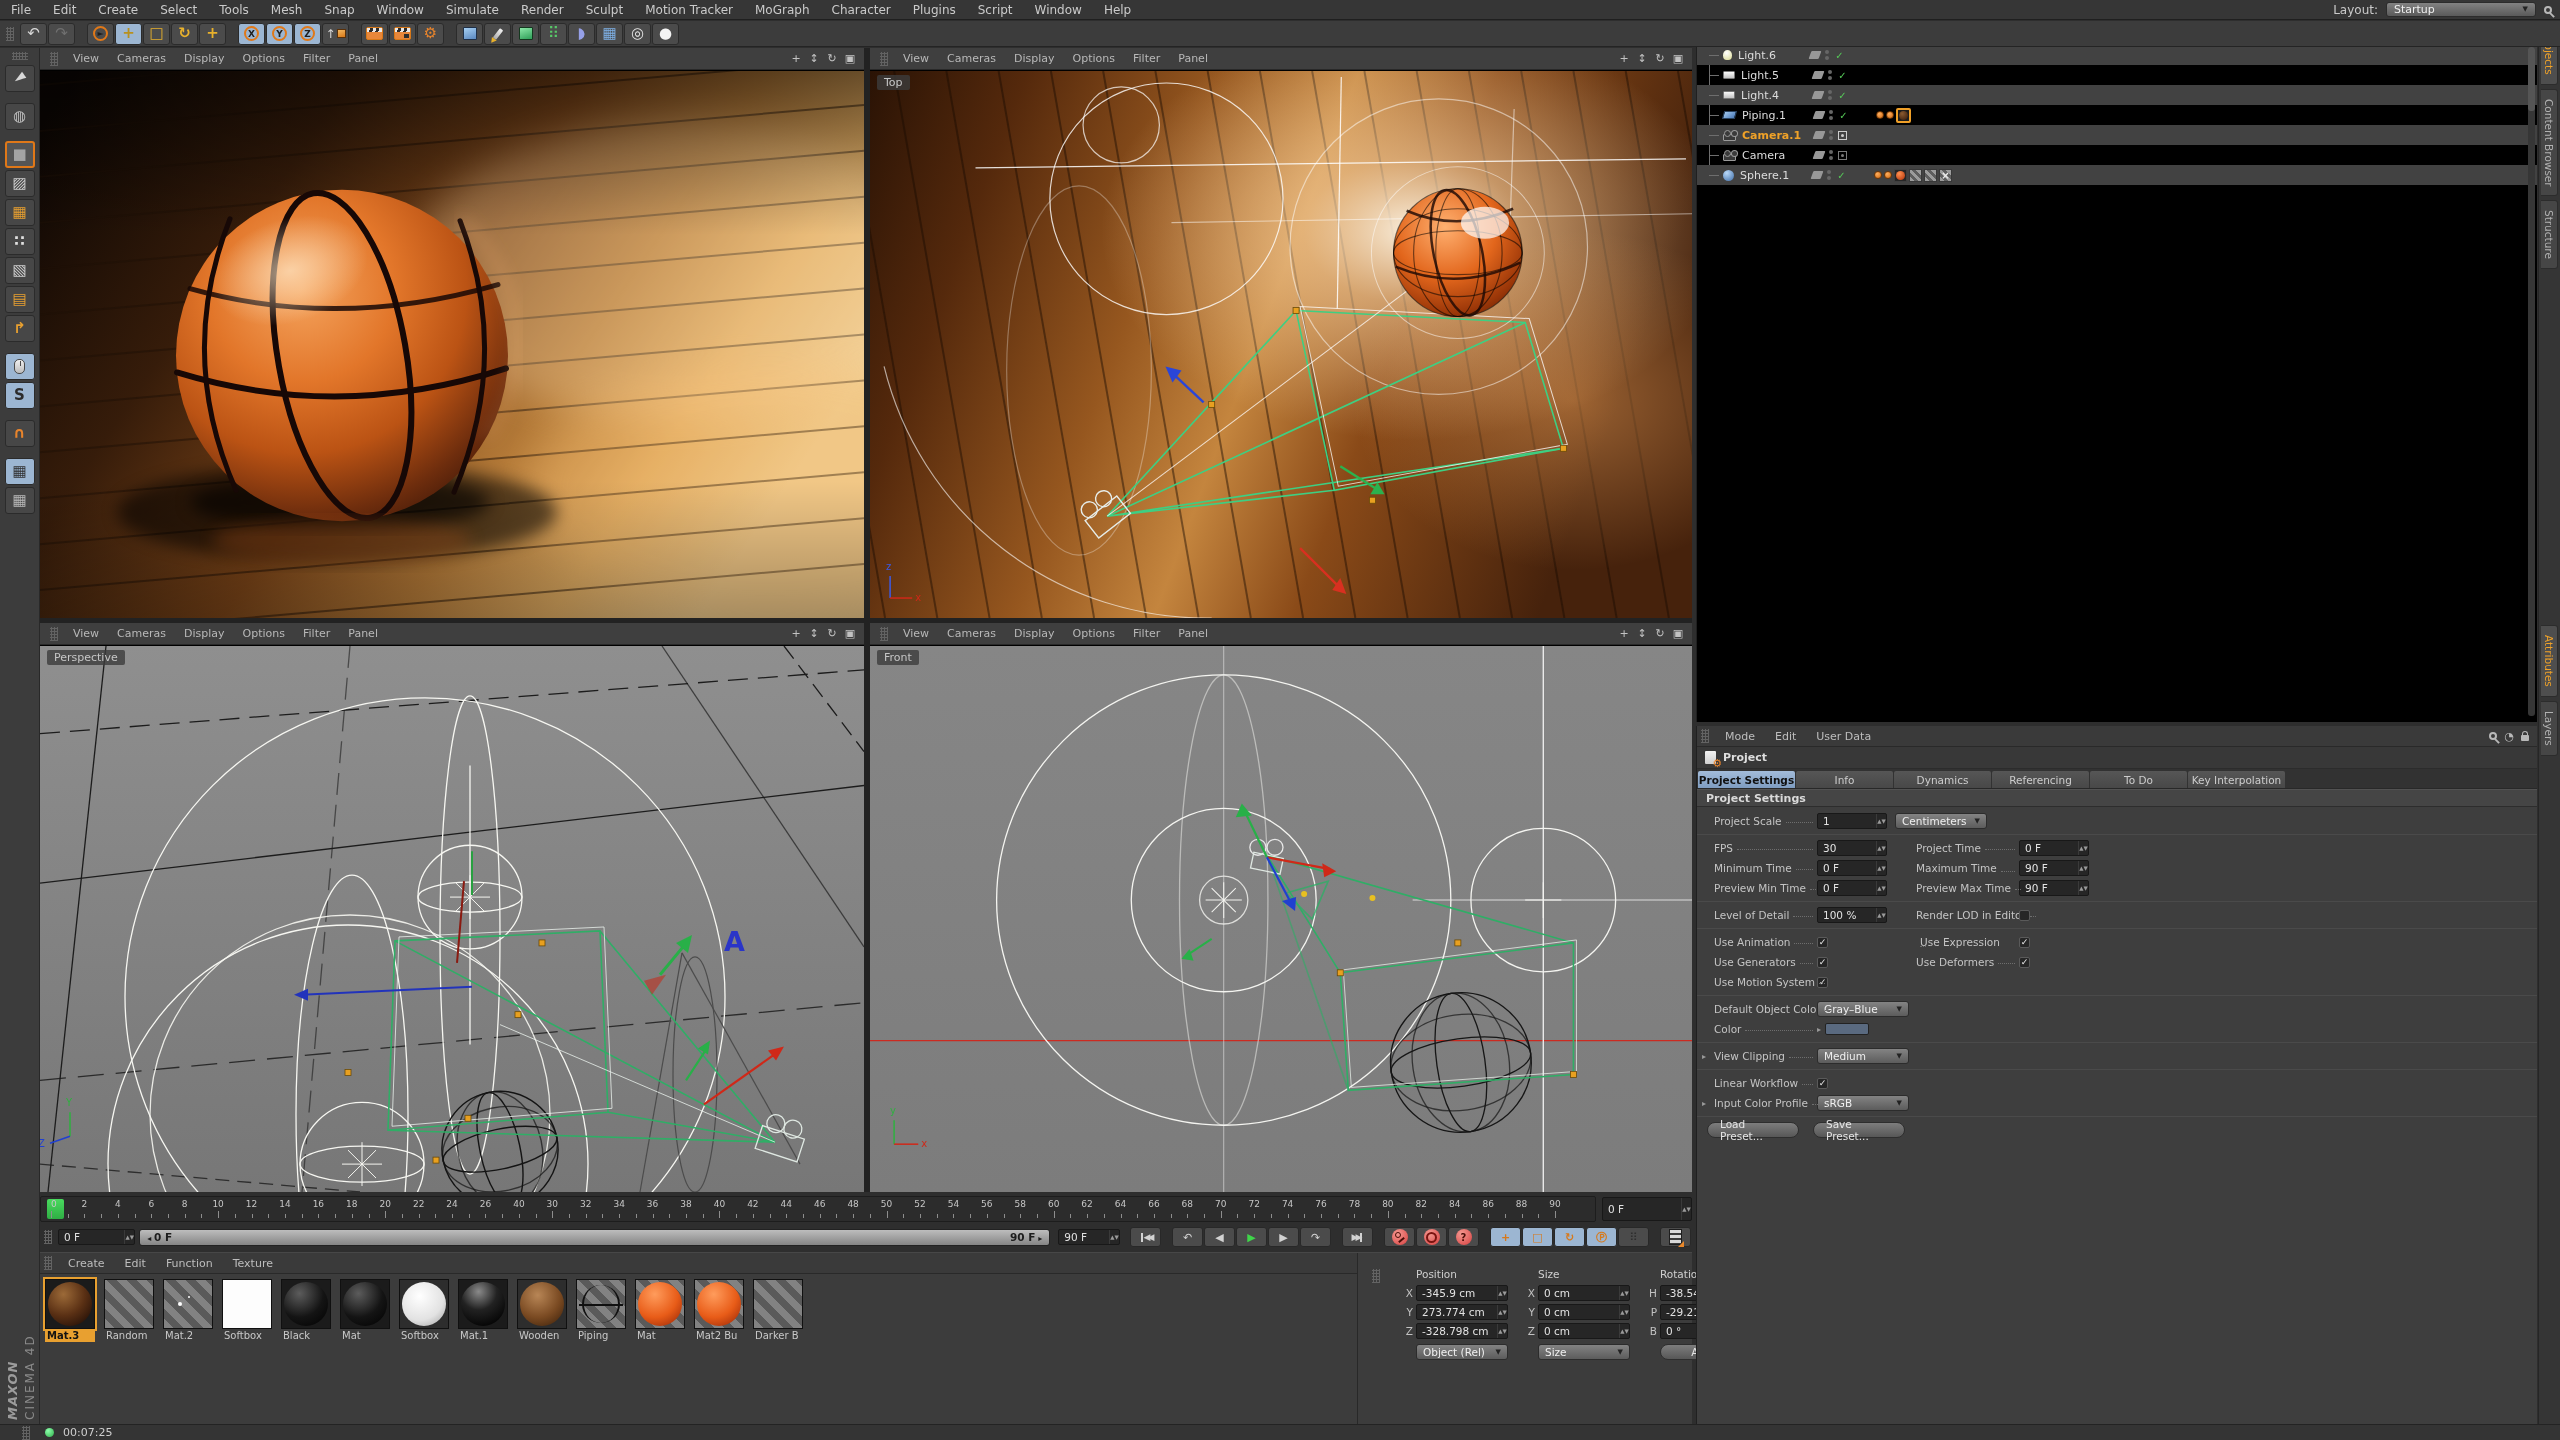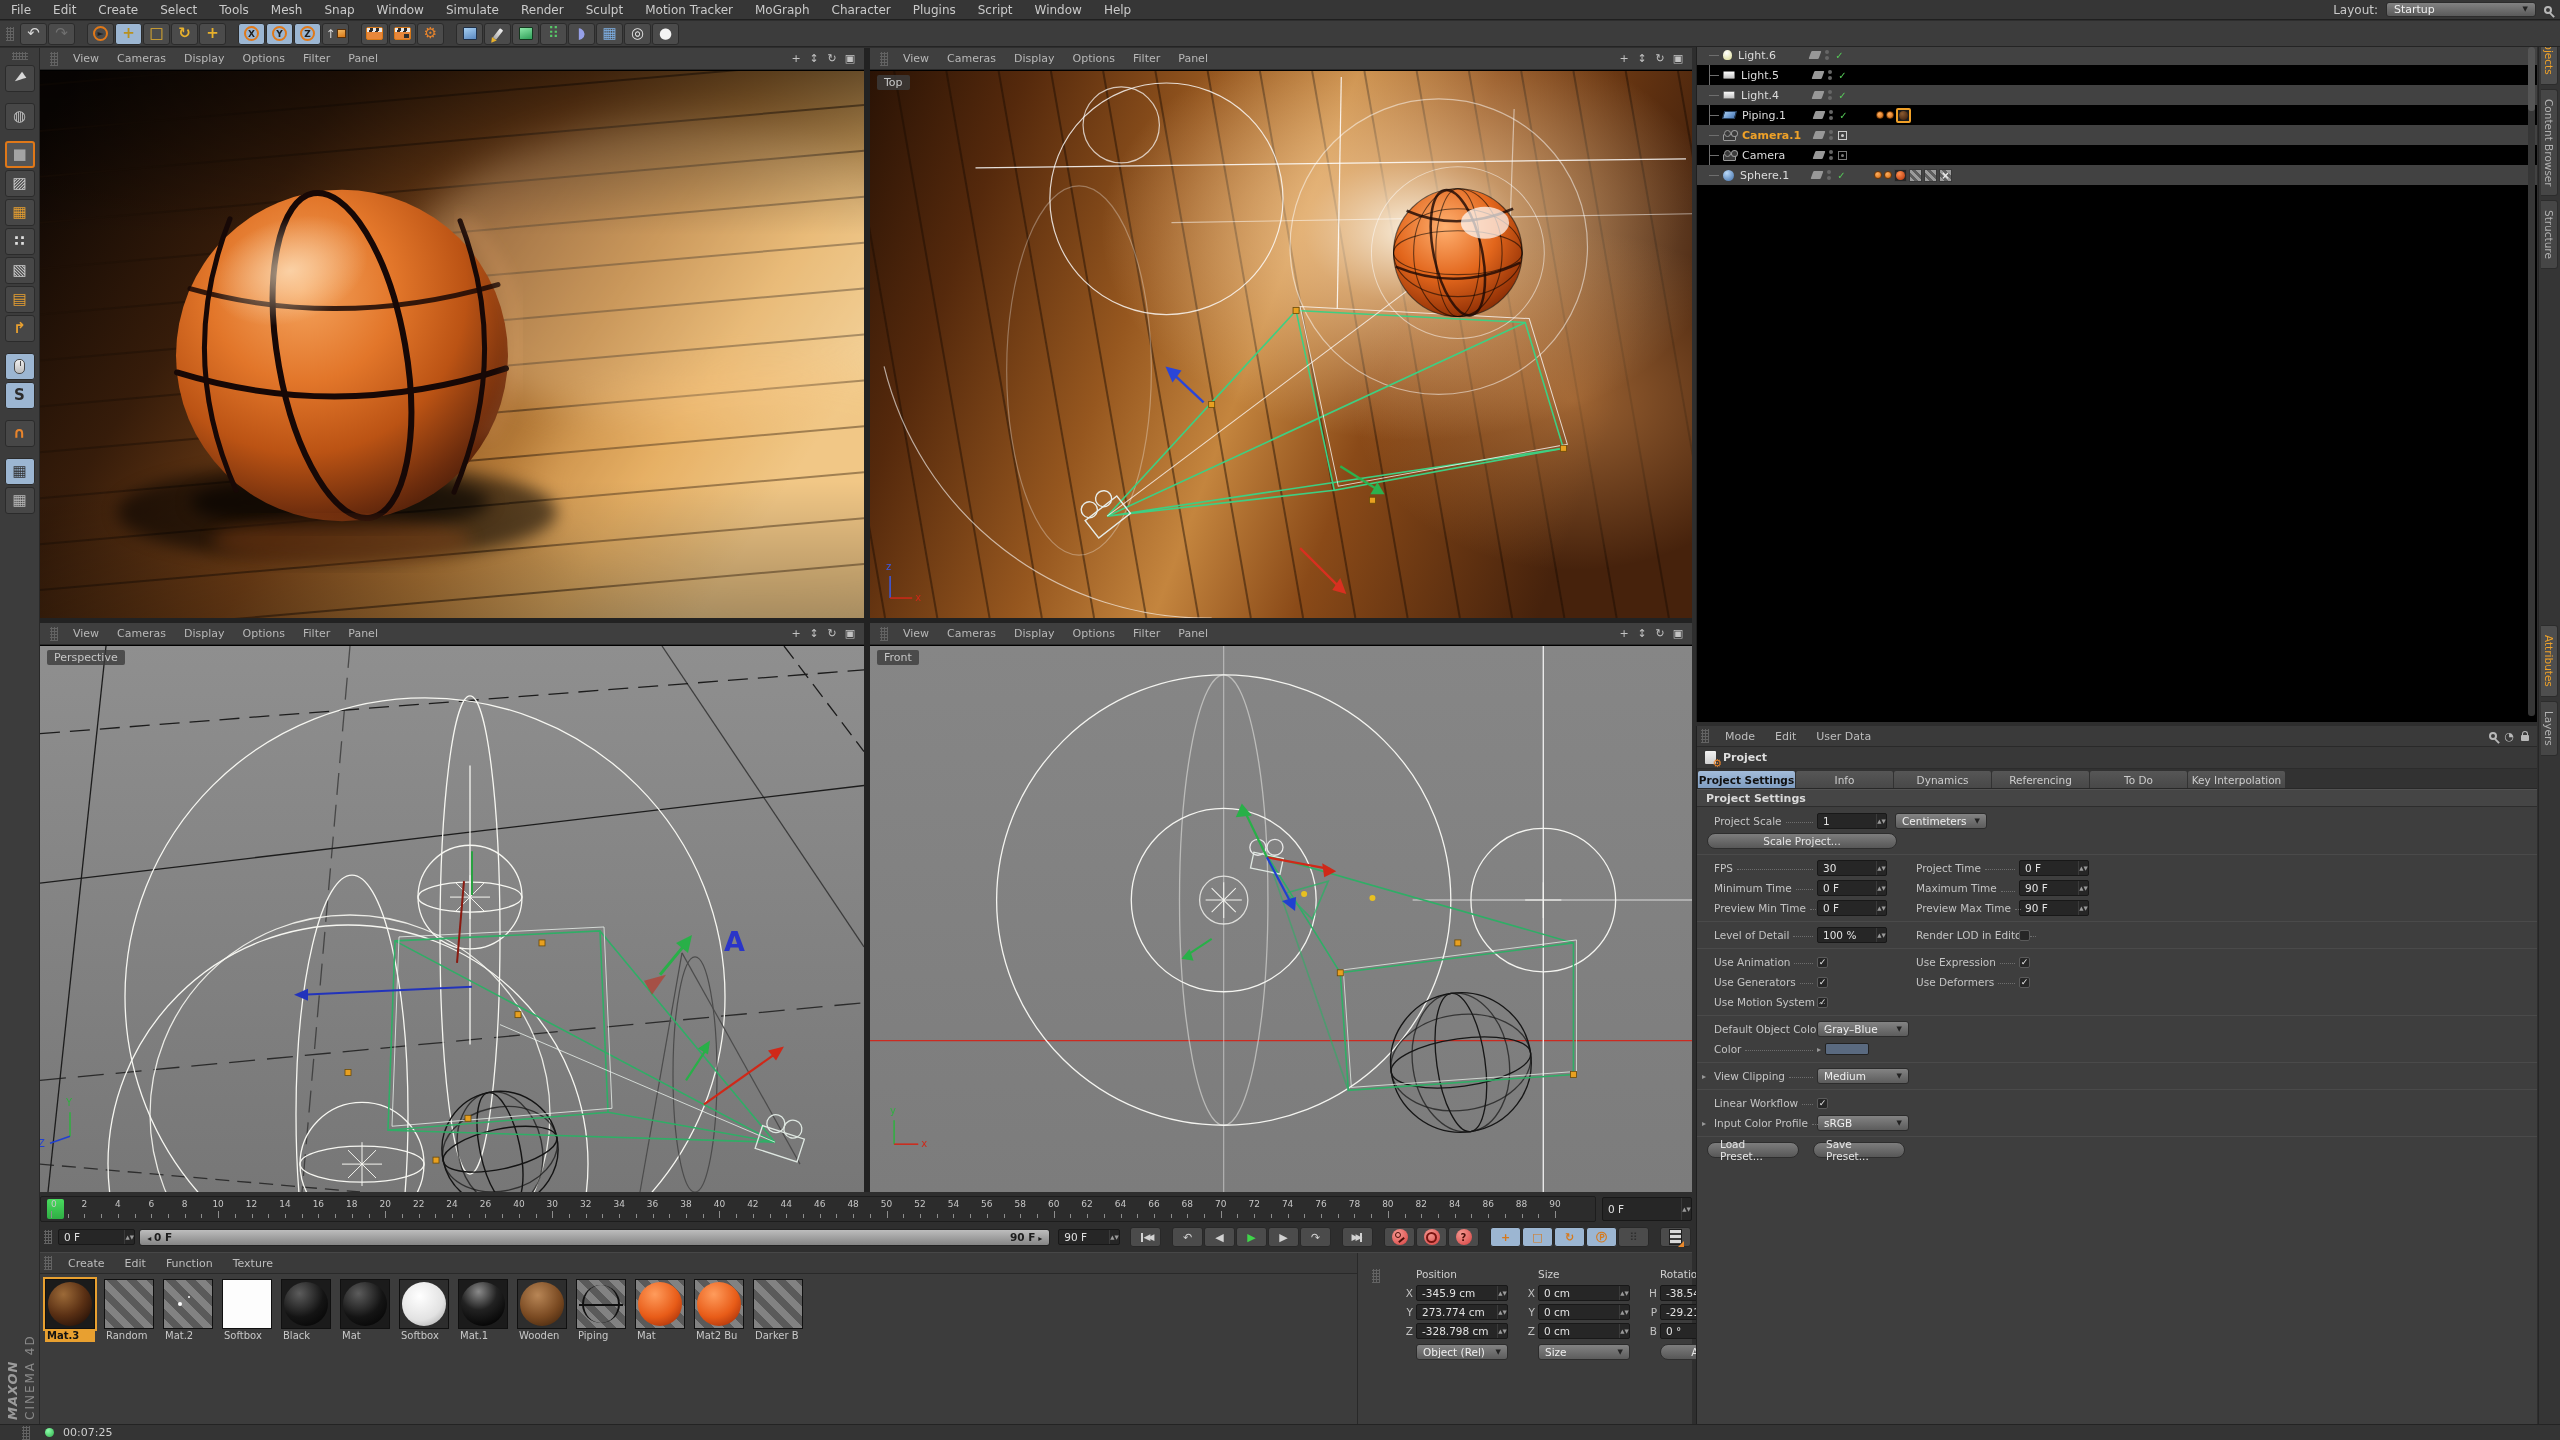--- a/index.html
+++ b/index.html
@@ -1367,23 +1367,20 @@
         <div class="fld afld">
           <span class="fval">1</span>
           <span class="stp">▲▼</span>
         </div>
         <span style="width: 8px;"></span>
         <div class="dd" style="width: 92px;">
           <span>Centimeters</span>
           <span class="dar">▼</span>
         </div>
       </div>
-      <div class="arow">
-        <div class="btn btnw" style="margin-left: -7px;">Scale Project...</div>
-      </div>
       <div class="asep"></div>
       <div class="arow">
         <span class="albl" style="width: 103px;">
           <span class="txt">FPS</span>
           <i class="lead"></i>
         </span>
         <div class="fld afld">
           <span class="fval">30</span>
           <span class="stp">▲▼</span>
         </div>
@@ -1455,21 +1452,21 @@
       <div class="asep"></div>
       <div class="arow">
         <span class="albl" style="width: 103px;">
           <span class="txt">Use Animation</span>
           <i class="lead"></i>
         </span>
         <span style="width: 70px;">
           <span class="chk on"></span>
         </span>
         <span class="asp"></span>
-        <span class="albl" style="width: 103px;">
+        <span class="albl" style="width: 103px; flex-direction: column;">
           <span class="txt">Use Expression</span>
           <i class="lead"></i>
         </span>
         <span class="chk on"></span>
       </div>
       <div class="arow">
         <span class="albl" style="width: 103px;">
           <span class="txt">Use Generators</span>
           <i class="lead"></i>
         </span>

